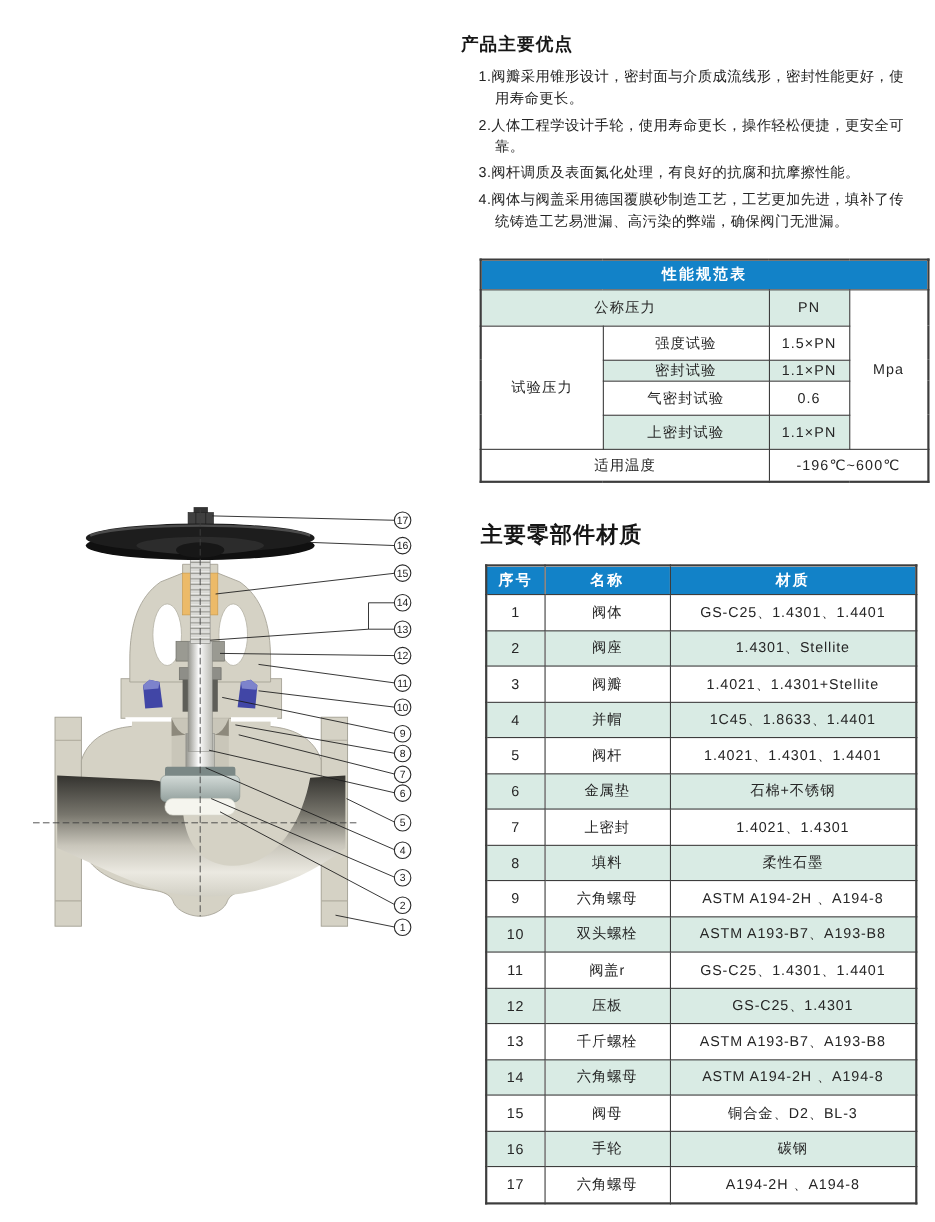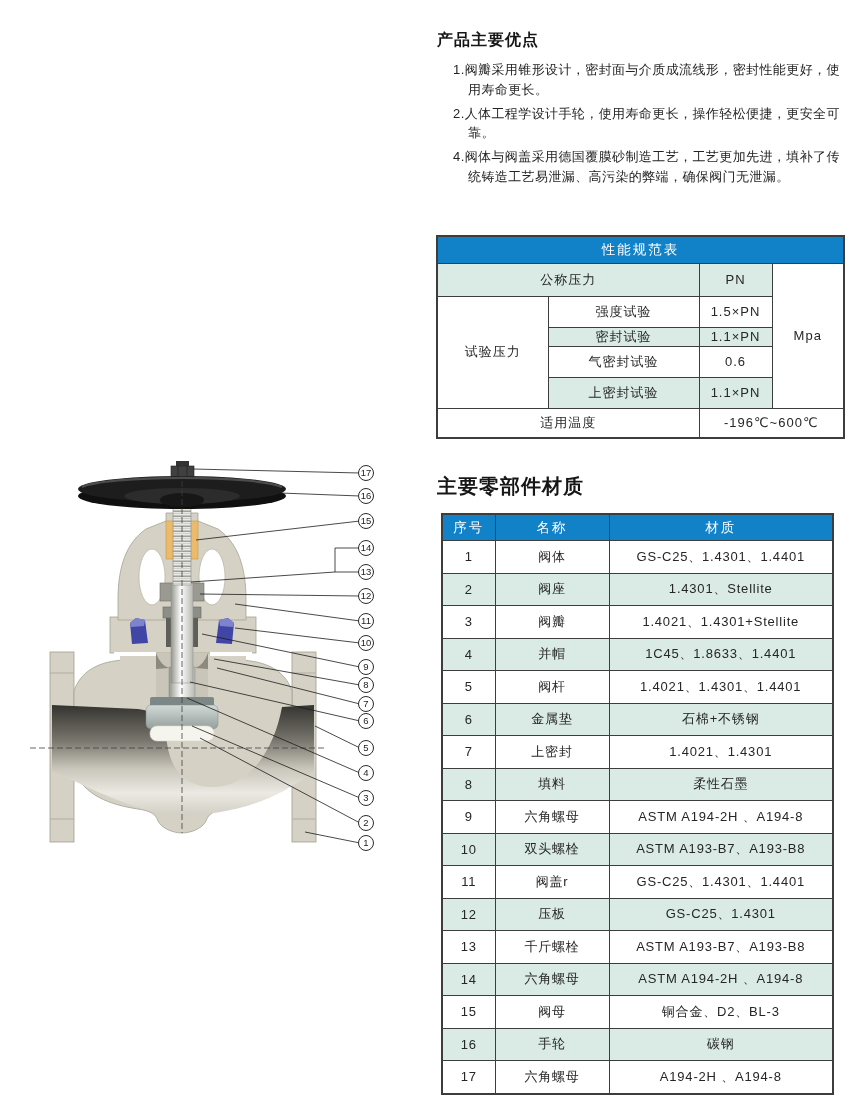--- a/index.html
+++ b/index.html
@@ -1,28 +1,28 @@
 <!DOCTYPE html>
 <html><head>
 <meta charset="utf-8">
 <style>
   html,body{margin:0;padding:0;background:#fff;}
   .page{position:relative;width:850px;height:1111px;background:#ffffff;overflow:hidden;
         font-family:"Liberation Sans","DejaVu Sans",sans-serif;color:#262626;}
 
   
-  .advantages{position:absolute;left:437px;top:30px;width:412px;}
+  .advantages{position:absolute;left:419px;top:30px;width:412px;}
   .advantages h2{font-size:16px;font-weight:bold;margin:0 0 9px 0;color:#161616;letter-spacing:1px;}
   .adv{margin:0 0 4px 16px;font-size:13px;line-height:1.52;padding-left:15px;text-indent:-15px;
        letter-spacing:0.4px;color:#242424;}
 
   
   table{border-collapse:collapse;table-layout:fixed;text-align:center;}
   td,th{border:1.5px solid #3d3d3d;padding:0 2px;overflow:hidden;}
-  .blue-h{background:#1282c8;color:#ffffff;font-weight:normal;font-size:13.5px;letter-spacing:2px;}
+  .blue-h{background:#1282c8;color:#ffffff;font-weight:bold;font-size:13.5px;letter-spacing:2px;}
   .cell-green{background:#d9ebe4;}
   .cell-white{background:#ffffff;}
 
   table.spec{position:absolute;left:436px;top:235px;width:407px;font-size:13px;border:2px solid #3d3d3d;}
   table.spec td{letter-spacing:1px;}
 
   .materials-title{position:absolute;left:437px;top:473px;font-size:20px;font-weight:bold;
                    color:#161616;letter-spacing:1px;}
   table.materials{position:absolute;left:441px;top:513px;width:391px;font-size:13px;border:2px solid #3d3d3d;}
   table.materials th{height:25px;}
@@ -34,20 +34,21 @@
 </style>
 </head>
 <body>
 
 <div class="page">
 
   <section class="advantages">
     <h2>产品主要优点</h2>
     <p class="adv">1.阀瓣采用锥形设计，密封面与介质成流线形，密封性能更好，使用寿命更长。</p>
     <p class="adv">2.人体工程学设计手轮，使用寿命更长，操作轻松便捷，更安全可靠。</p>
+    <p class="adv">3.阀杆调质及表面氮化处理，有良好的抗腐和抗摩擦性能。</p>
     <p class="adv">4.阀体与阀盖采用德国覆膜砂制造工艺，工艺更加先进，填补了传统铸造工艺易泄漏、高污染的弊端，确保阀门无泄漏。</p>
   </section>
 
   <table class="spec">
     <colgroup>
         <col style="width:111px">
         <col style="width:151px">
         <col style="width:73px">
         <col style="width:72px">
       </colgroup>

